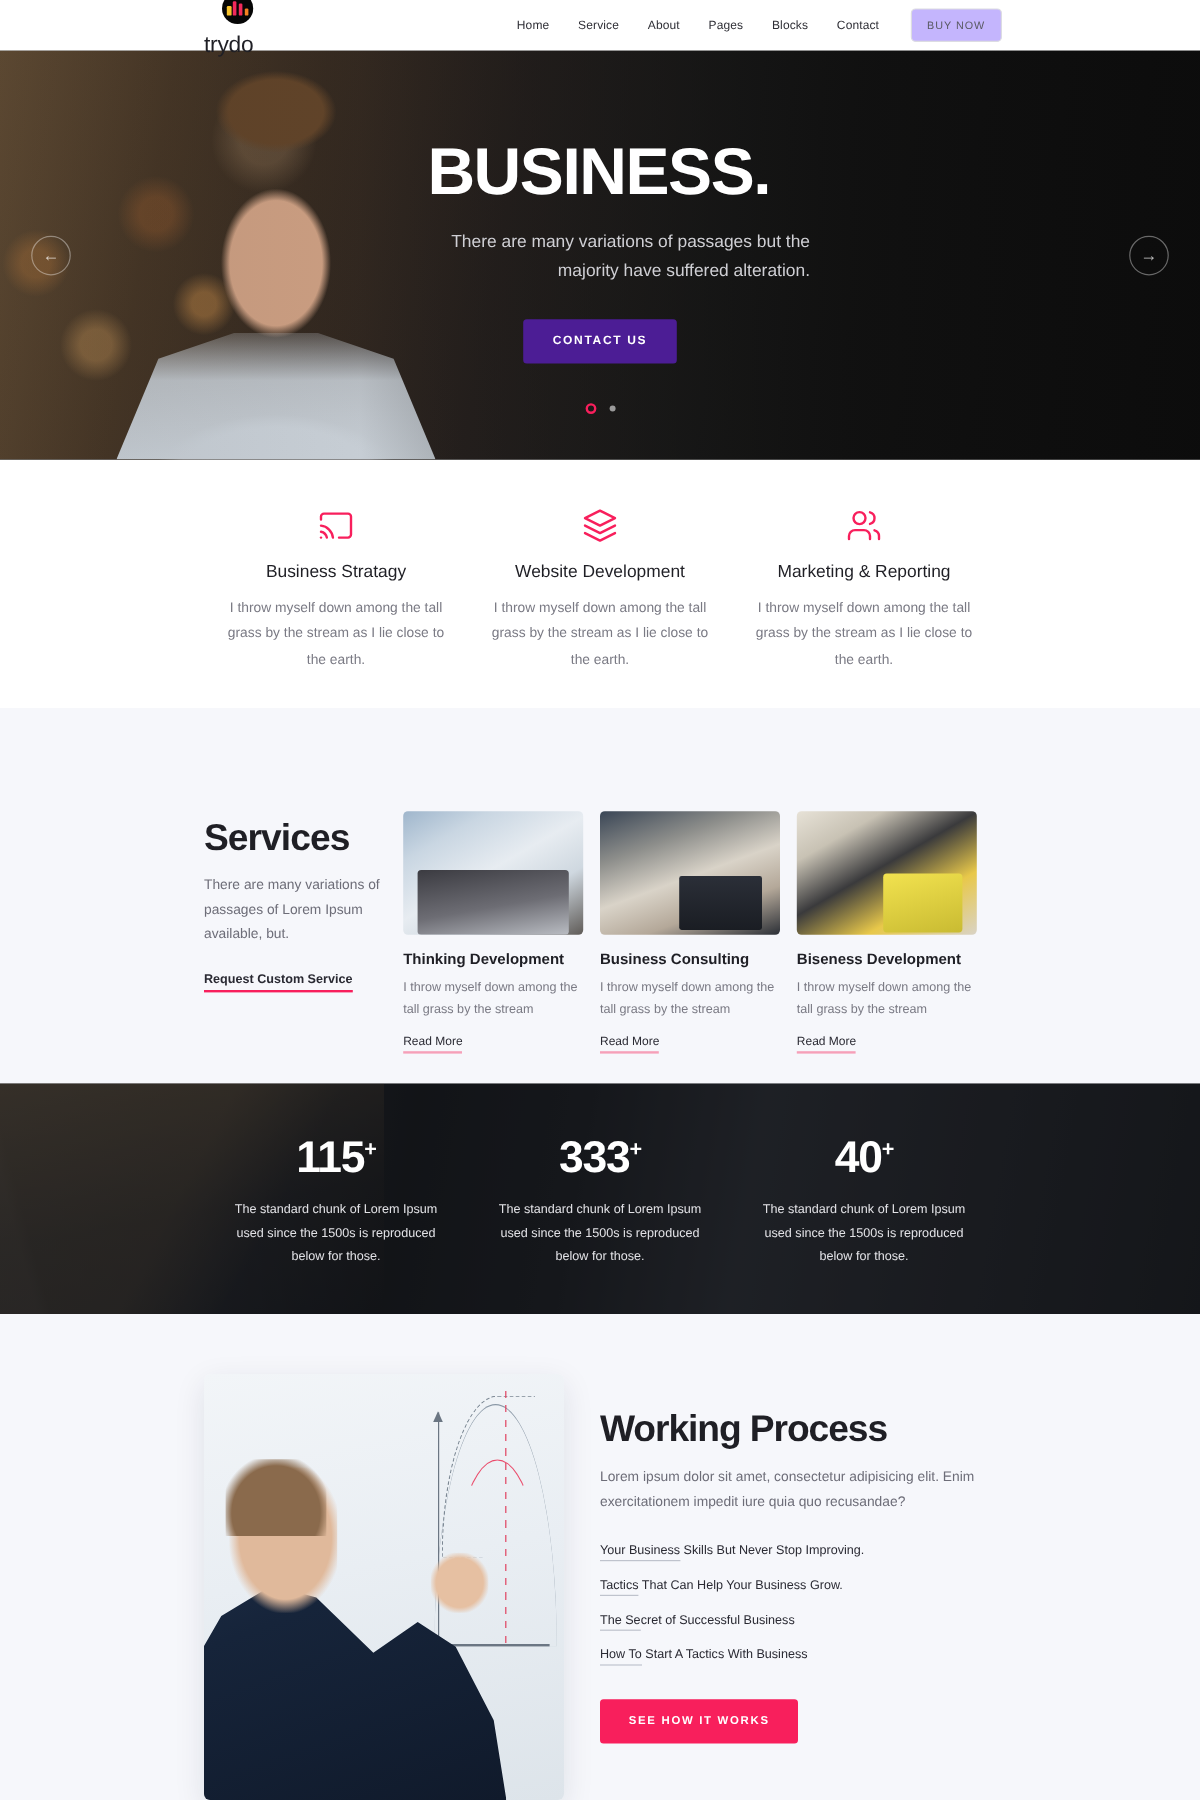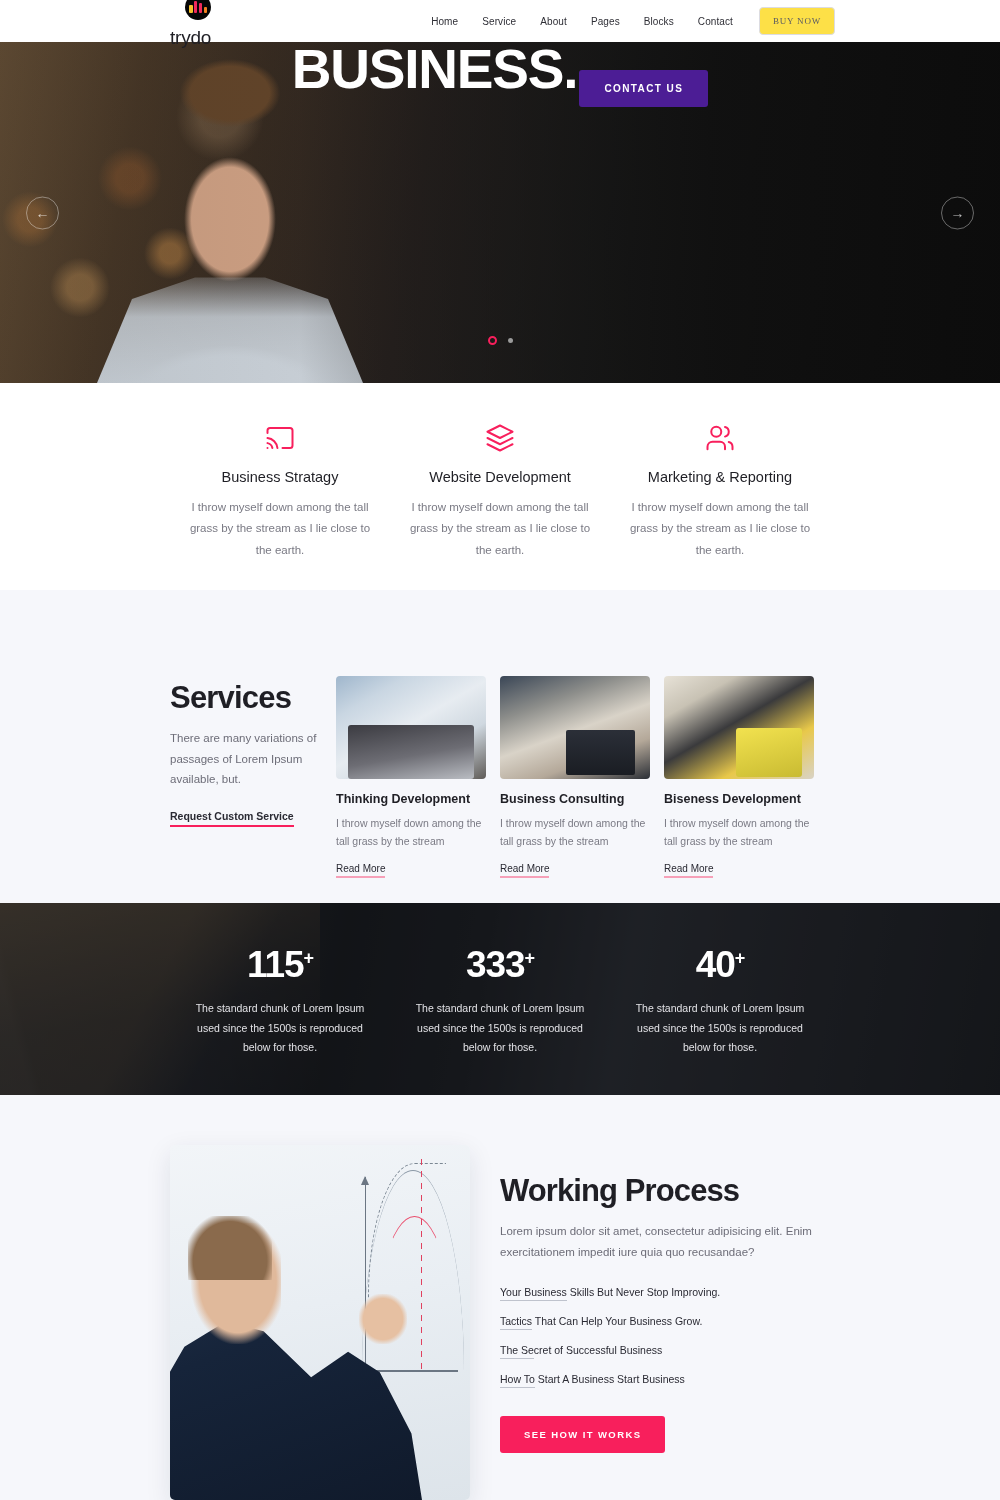--- a/index.html
+++ b/index.html
@@ -33,22 +33,22 @@
 
   .nav { margin-left: auto; display: flex; align-items: center; gap: 0; }
   .nav a {
     font-size: 10px; color: #2f2f36; text-decoration: none;
     padding: 0 12px; letter-spacing: 0.1px;
   }
   .buy-now {
     margin-left: 14px; margin-right: 165px;
     font-size: 9px; letter-spacing: 0.8px; color: #5a5a63;
     border: 1px solid #dcdce2; border-radius: 4px;
-    padding: 8px 13px; background: #fde047; cursor: pointer;
-    font-family: Liberation Serif, serif;
+    padding: 8px 13px; background: #c4b5fd; cursor: pointer;
+    font-family: Liberation Sans, sans-serif;
   }
 
   
   .hero {
     position: relative; width: 1000px; height: 341px;
     overflow: hidden; background: #141414;
   }
   .hero-photo {
     position: absolute; inset: 0;
     background:
@@ -76,21 +76,21 @@
     background: linear-gradient(180deg, rgba(230,236,242,0) 0%, rgba(222,230,238,0.9) 45%, #dfe7ef 100%);
     clip-path: polygon(12% 100%, 22% 30%, 40% 12%, 60% 12%, 78% 30%, 88% 100%);
   }
   .hero-scrim {
     position: absolute; inset: 0;
     background: linear-gradient(90deg, rgba(20,20,20,0.18) 0%, rgba(20,20,20,0.12) 30%, rgba(18,18,18,0.55) 52%, rgba(15,15,15,0.88) 72%, rgba(12,12,12,0.95) 100%);
   }
   .hero-inner {
     position: absolute; inset: 0;
     width: 660px; margin-left: 170px;
-    display: flex; flex-direction: row; align-items: flex-start;
+    display: flex; flex-direction: column; align-items: center;
     justify-content: center; text-align: right; padding-bottom: 6px;
   }
   .hero-title {
     font-size: 55px; font-weight: 700; color: #ffffff;
     letter-spacing: -1.2px; line-height: 1; margin-right: 2px;
   }
   .hero-sub {
     margin-top: 20px; font-size: 14.5px; color: #cfcfd4;
     line-height: 1.65; max-width: 350px;
   }
@@ -286,20 +286,21 @@
 </div>
 
 <section class="hero">
   <div class="hero-photo">
     <div class="hero-person"></div>
   </div>
   <div class="hero-scrim"></div>
 
   <div class="hero-inner">
     <h1 class="hero-title">BUSINESS.</h1>
+    <p class="hero-sub">There are many variations of passages but the majority have suffered alteration.</p>
     <button class="hero-cta">CONTACT US</button>
   </div>
 
   <div class="hero-arrow arrow-prev">←</div>
   <div class="hero-arrow arrow-next">→</div>
 
   <div class="hero-dots">
     <span class="dot active"></span>
     <span class="dot"></span>
   </div>
@@ -419,20 +420,20 @@
     </div>
 
     <div class="process-right">
       <h2 class="process-heading">Working Process</h2>
       <p class="process-desc">Lorem ipsum dolor sit amet, consectetur adipisicing elit. Enim exercitationem impedit iure quia quo recusandae?</p>
 
       <ul class="process-list">
         <li><span class="lead">Your Business</span><span> Skills But Never Stop Improving.</span></li>
         <li><span class="lead">Tactics</span><span> That Can Help Your Business Grow.</span></li>
         <li><span class="lead">The Se</span><span>cret of Successful Business</span></li>
-        <li><span class="lead">How To</span><span> Start A Business Start Business</span></li>
+        <li><span class="lead">How To</span><span> Start A Tactics With Business</span></li>
       </ul>
 
       <button class="process-cta">SEE HOW IT WORKS</button>
     </div>
 
   </div>
 </section>
 
 </body></html>

